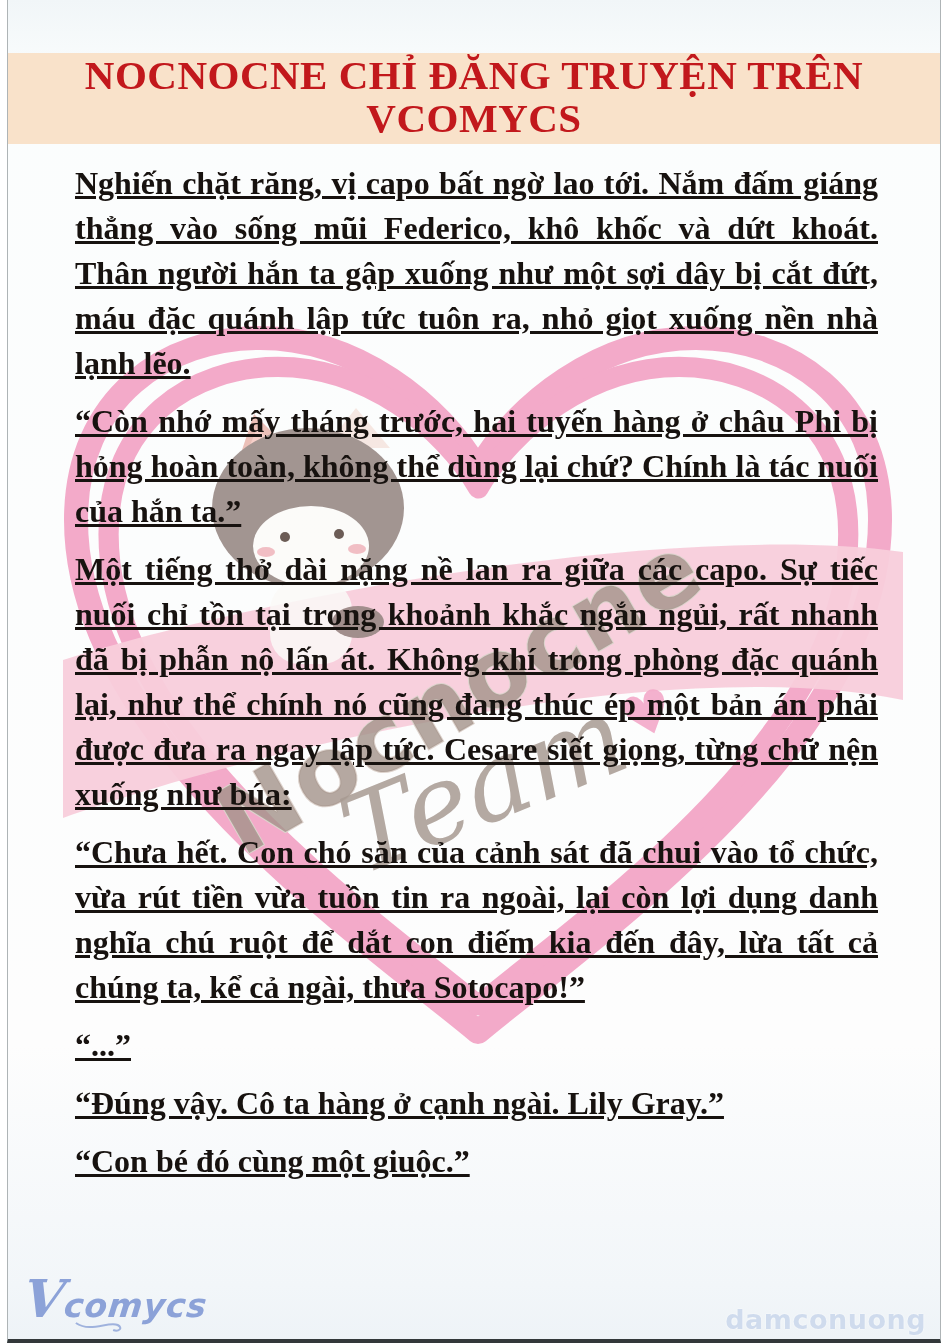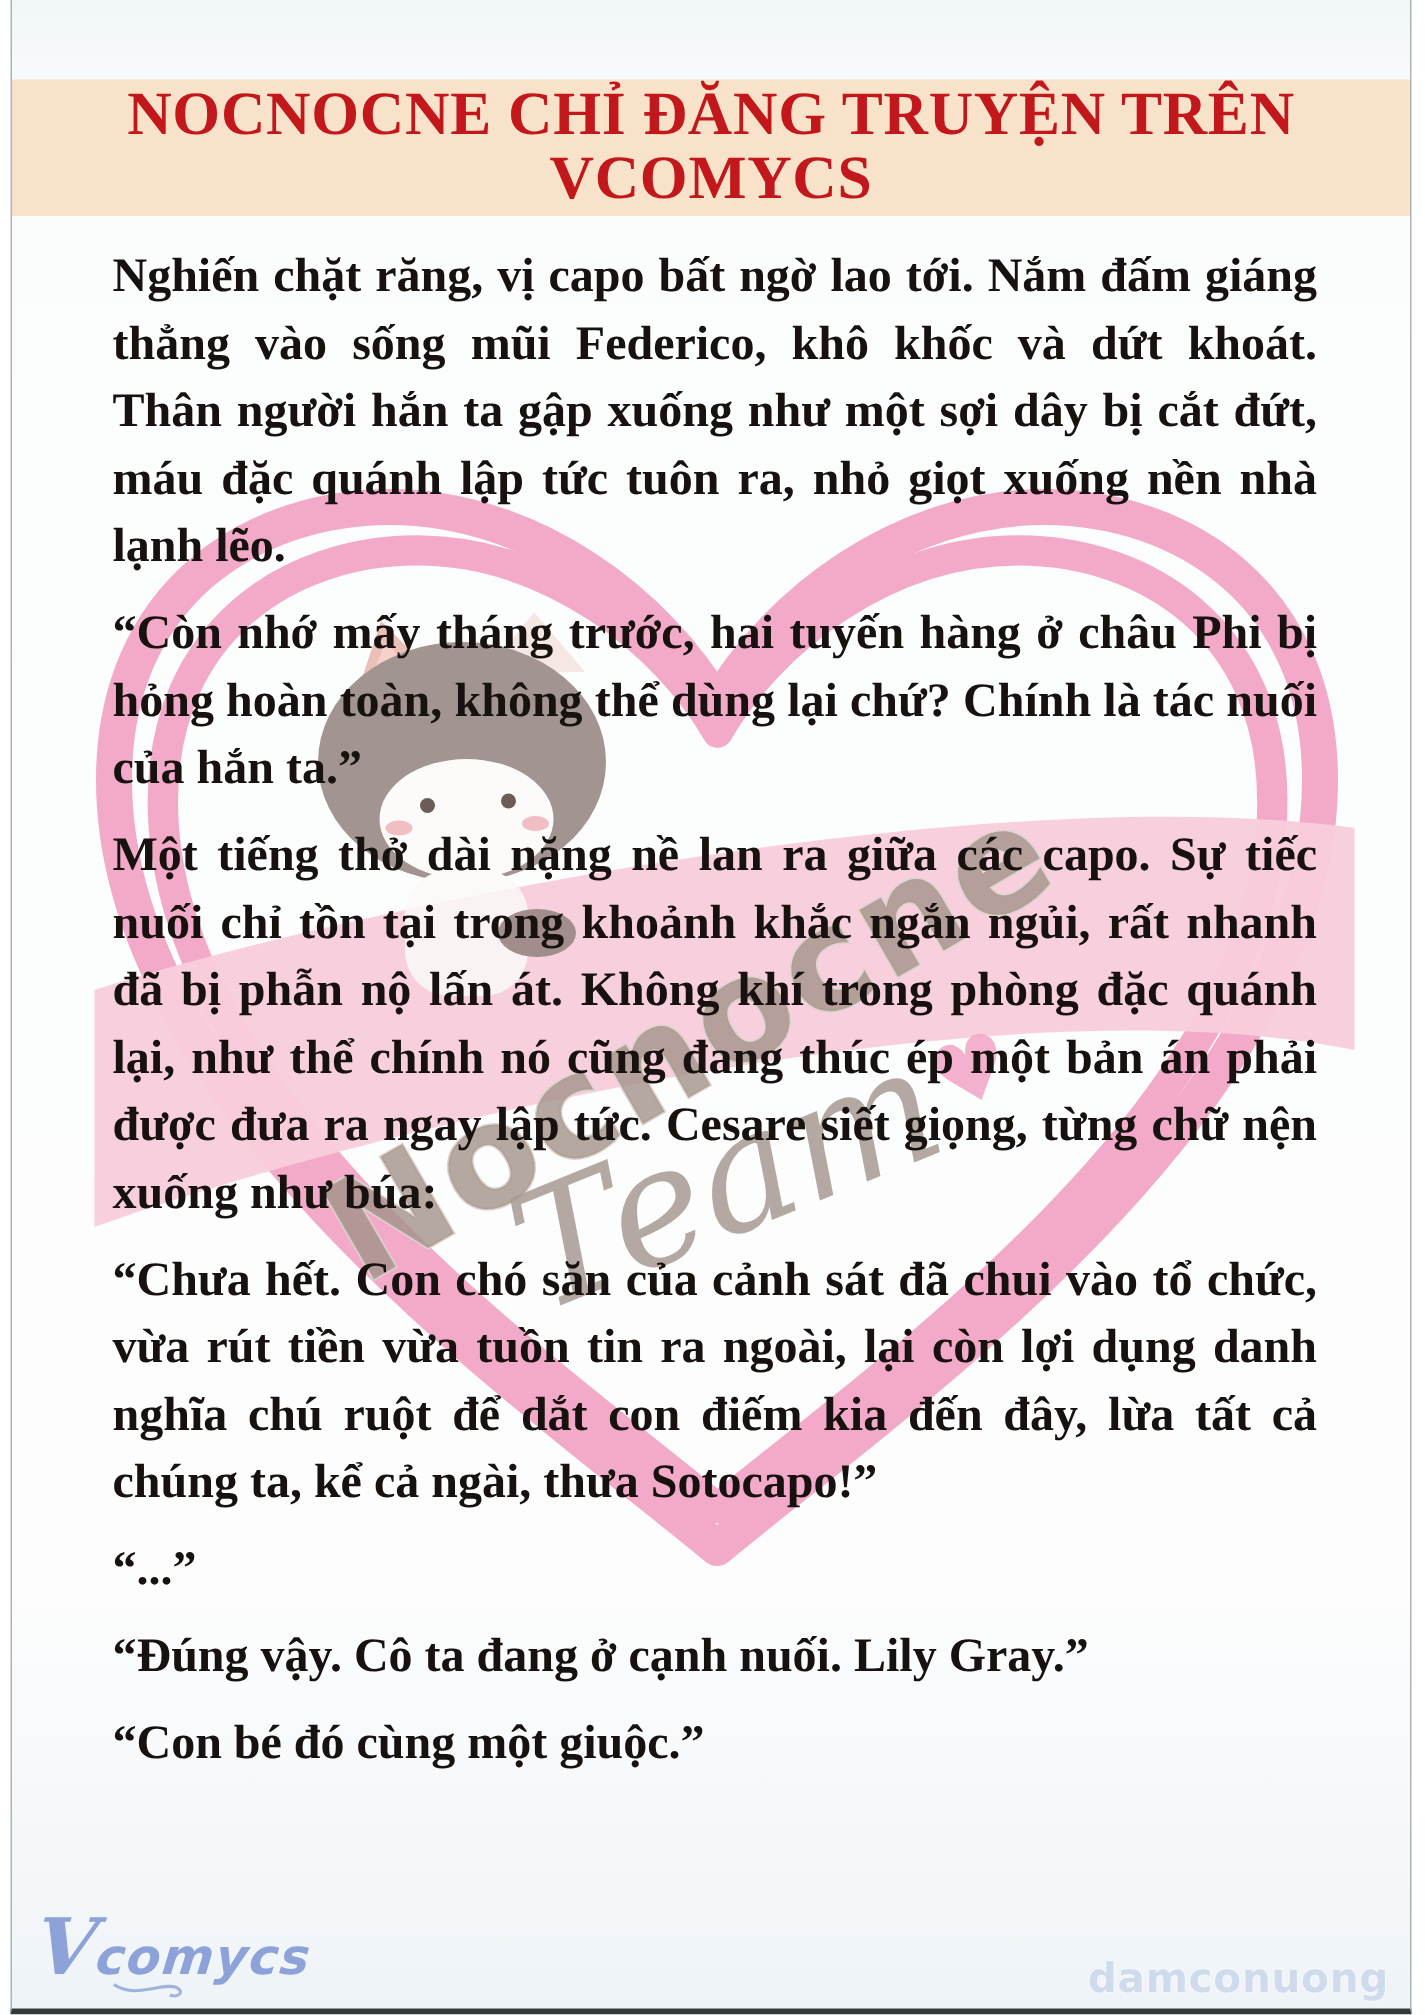--- a/index.html
+++ b/index.html
@@ -25,21 +25,21 @@
     padding:1px 12px 4px 12px;
     font-weight:bold; font-size:41px; line-height:1.05;
     letter-spacing:0.5px;
   }
   .body-text {
     margin-top:17px;
     padding:0 62px 0 67px;
     font-weight:bold; font-size:32px; line-height:45px;
     color:#17120f; text-align:justify;
   }
-  .body-text p { margin:0 0 13px 0; }
+  .body-text p { margin:0 0 13px 0;text-decoration:underline; }
   .footer-logo {
     position:absolute; left:16px; bottom:6px; z-index:3;
     font-style:italic; font-weight:bold;
     transform:skewX(-6deg);
     line-height:1;
   }
   .logo-v { font-size:52px; font-family:"DejaVu Serif", serif; }
   .logo-rest { font-size:33px; letter-spacing:1px; font-family:"DejaVu Sans", sans-serif; }
   .logo-curl { display:block; margin:-6px 0 0 52px; }
   .footer-credit {
@@ -89,21 +89,21 @@
   <div class="content">
     <div class="header-wrap">
       <div class="header-strip" id="header-strip" style="background: rgb(249, 226, 202); color: rgb(194, 24, 28);">NOCNOCNE CHỈ ĐĂNG TRUYỆN TRÊN VCOMYCS</div>
     </div>
     <div class="body-text">
       <p>Nghiến chặt răng, vị capo bất ngờ lao tới. Nắm đấm giáng thẳng vào sống mũi Federico, khô khốc và dứt khoát. Thân người hắn ta gập xuống như một sợi dây bị cắt đứt, máu đặc quánh lập tức tuôn ra, nhỏ giọt xuống nền nhà lạnh lẽo.</p>
       <p>“Còn nhớ mấy tháng trước, hai tuyến hàng ở châu Phi bị hỏng hoàn toàn, không thể dùng lại chứ? Chính là tác nuối của hắn ta.”</p>
       <p>Một tiếng thở dài nặng nề lan ra giữa các capo. Sự tiếc nuối chỉ tồn tại trong khoảnh khắc ngắn ngủi, rất nhanh đã bị phẫn nộ lấn át. Không khí trong phòng đặc quánh lại, như thể chính nó cũng đang thúc ép một bản án phải được đưa ra ngay lập tức. Cesare siết giọng, từng chữ nện xuống như búa:</p>
       <p>“Chưa hết. Con chó săn của cảnh sát đã chui vào tổ chức, vừa rút tiền vừa tuồn tin ra ngoài, lại còn lợi dụng danh nghĩa chú ruột để dắt con điếm kia đến đây, lừa tất cả chúng ta, kể cả ngài, thưa Sotocapo!”</p>
       <p>“...”</p>
-      <p>“Đúng vậy. Cô ta đang ở cạnh nuối. Lily Gray.”</p>
+      <p>“Đúng vậy. Cô ta hàng ở cạnh ngài. Lily Gray.”</p>
       <p>“Con bé đó cùng một giuộc.”</p>
     </div>
   </div>
 
   <div class="footer-logo" id="footer-logo" style="color: rgb(140, 162, 216);">
     <span class="logo-v">V</span><span class="logo-rest">comycs</span>
     <svg class="logo-curl" width="60" height="14" viewBox="0 0 60 14">
       <path d="M2,4 C18,14 34,2 44,6 C50,9 46,13 40,11" fill="none" stroke="#9fb2dd" stroke-width="2"></path>
     </svg>
   </div>

